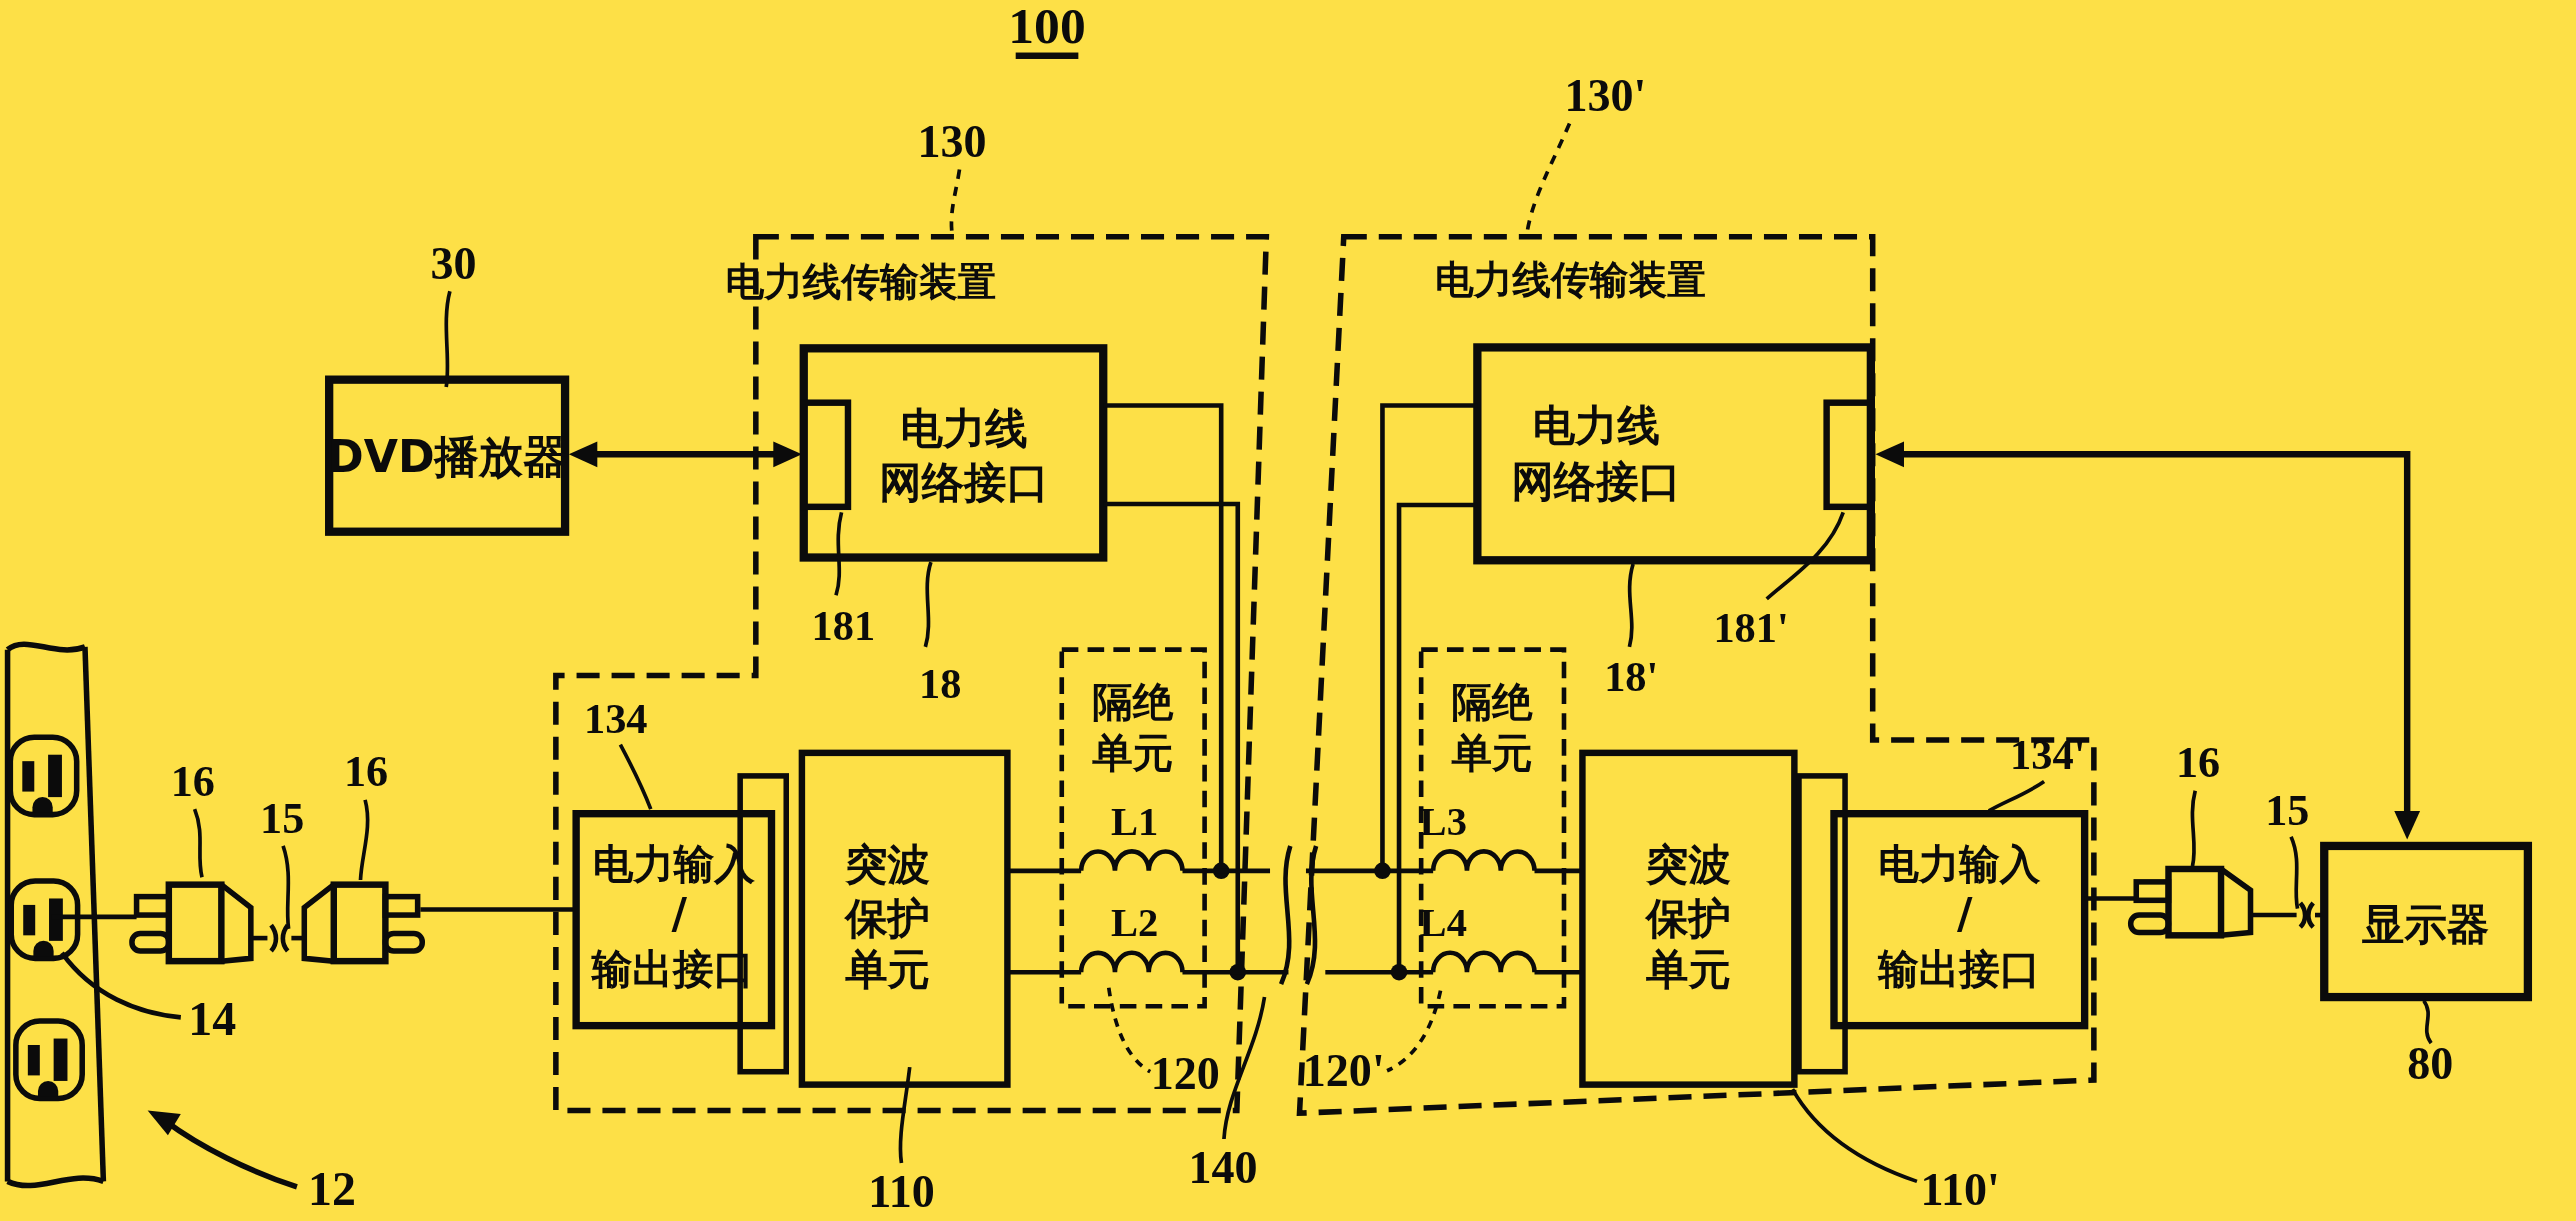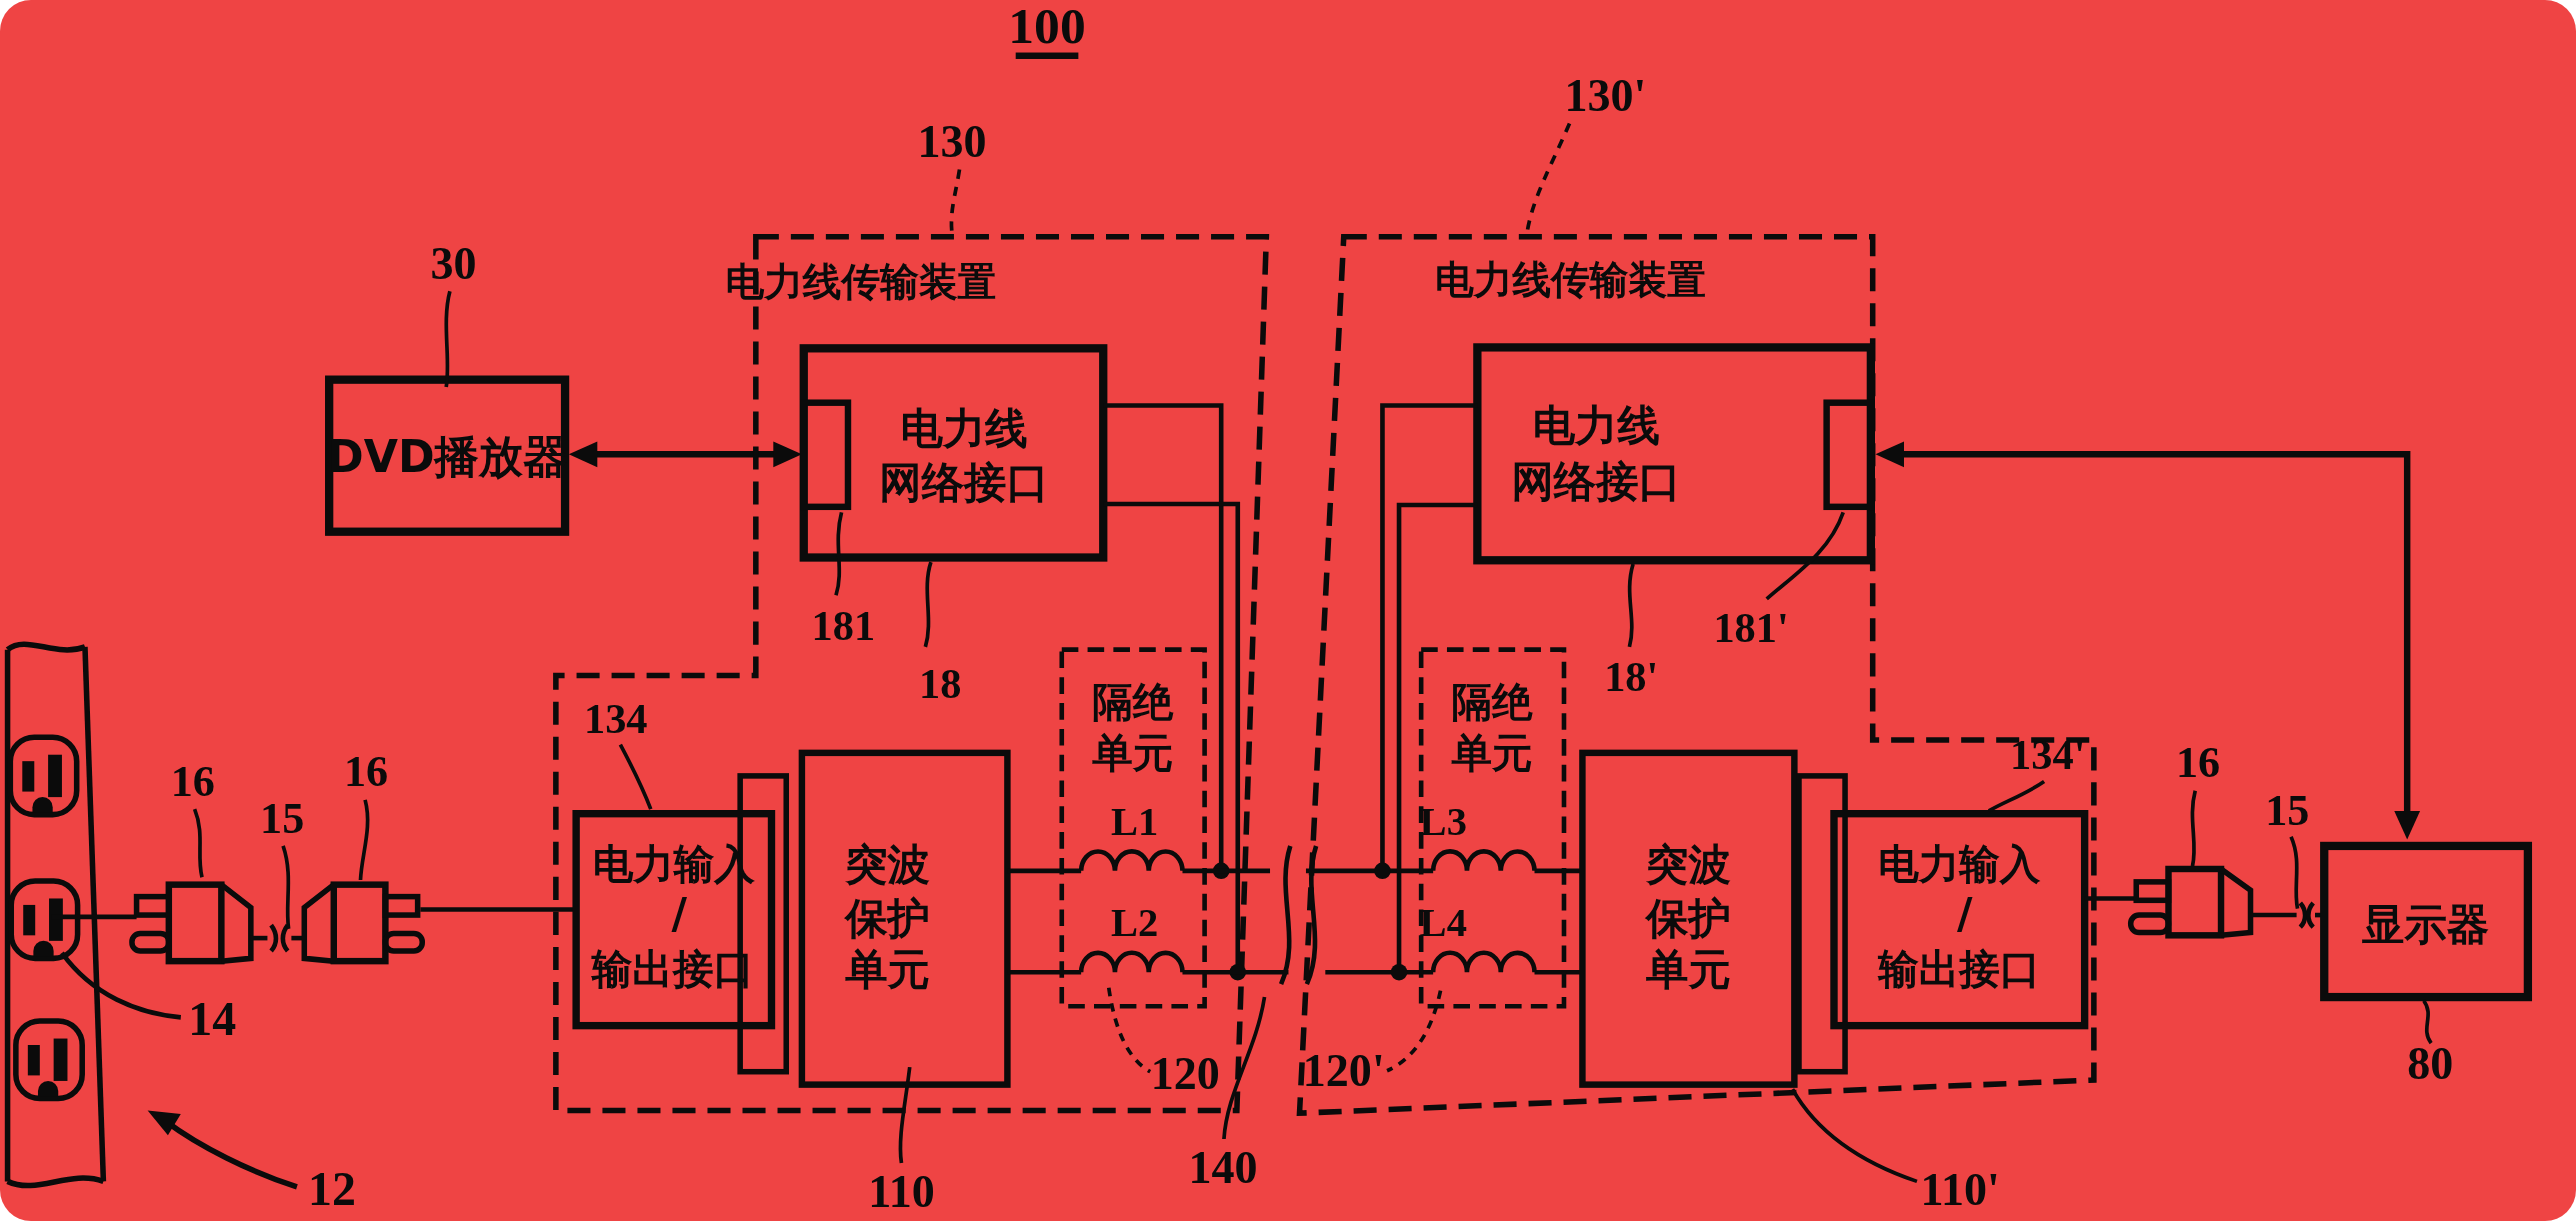--- a/index.html
+++ b/index.html
@@ -1,17 +1,17 @@
 <!DOCTYPE html>
 <html style="font-size:14.7px"><head>
 <meta charset="utf-8">
 <style>
   html,body{margin:0;padding:0;background:#fff;}
-  .stage{width:2576px;height:1221px;position:relative;background:#ef4444;
-         font-family:"DejaVu Sans",sans-serif;border-radius:31px;}
+  .stage{width:2576px;height:1221px;position:relative;background:#fde047;
+         font-family:"DejaVu Sans",sans-serif;}
   svg{display:block;}
   text{fill:#0b0b0b;}
   .num{font-family:"Liberation Serif","DejaVu Serif",serif;font-weight:700;}
   .cjk{font-family:"DejaVu Sans","Liberation Sans",sans-serif;font-weight:700;}
   .ln{stroke:#0b0b0b;fill:none;}
 </style>
 </head>
 <body>
 
 <div class="stage">

